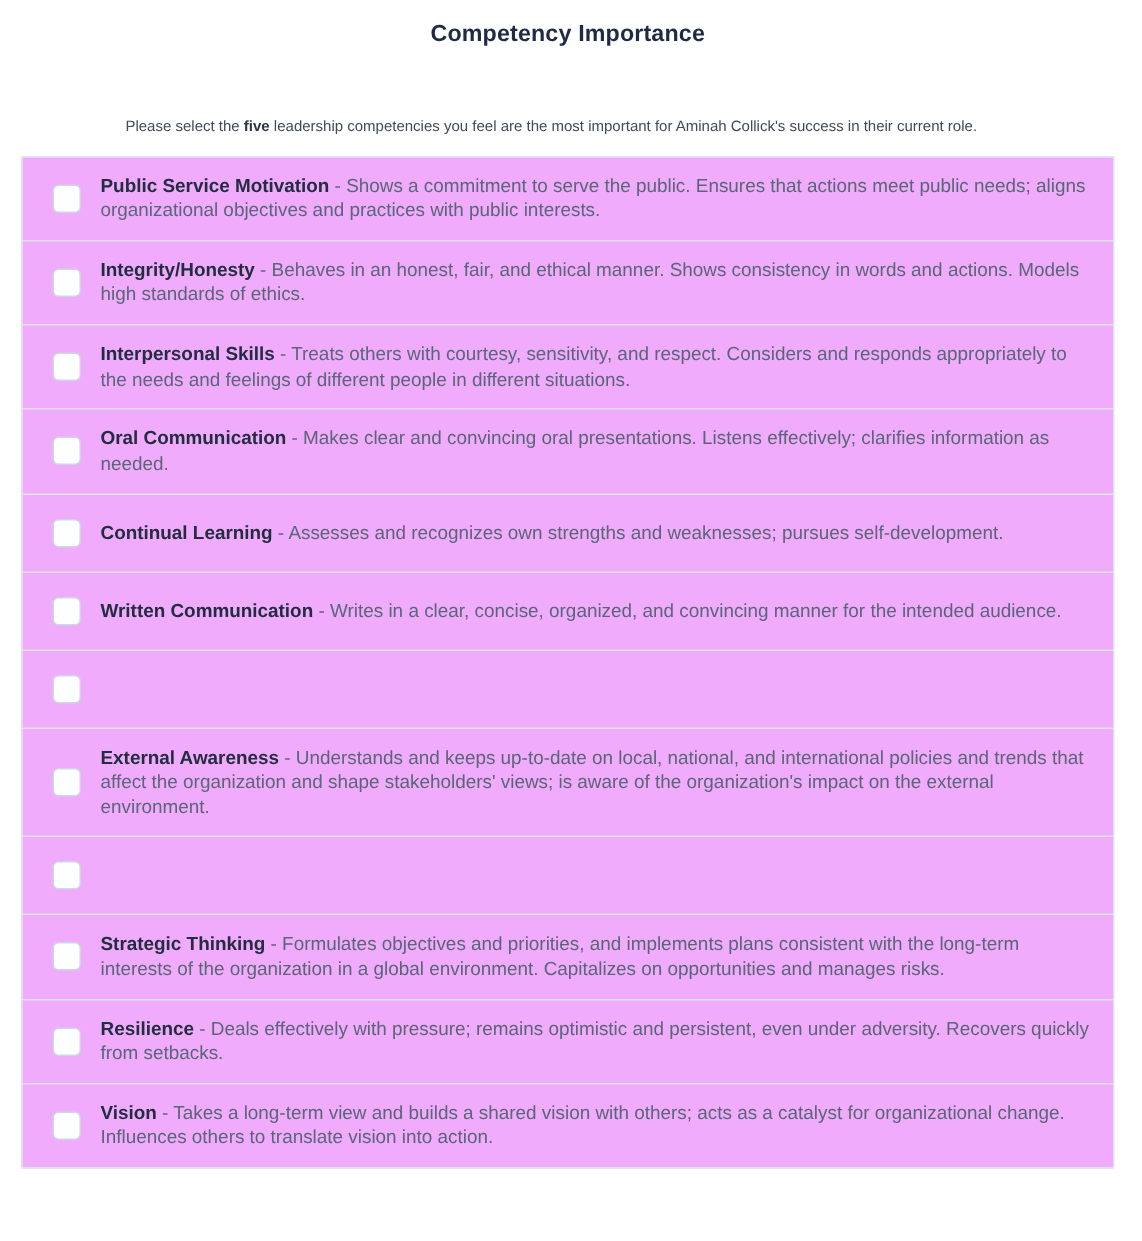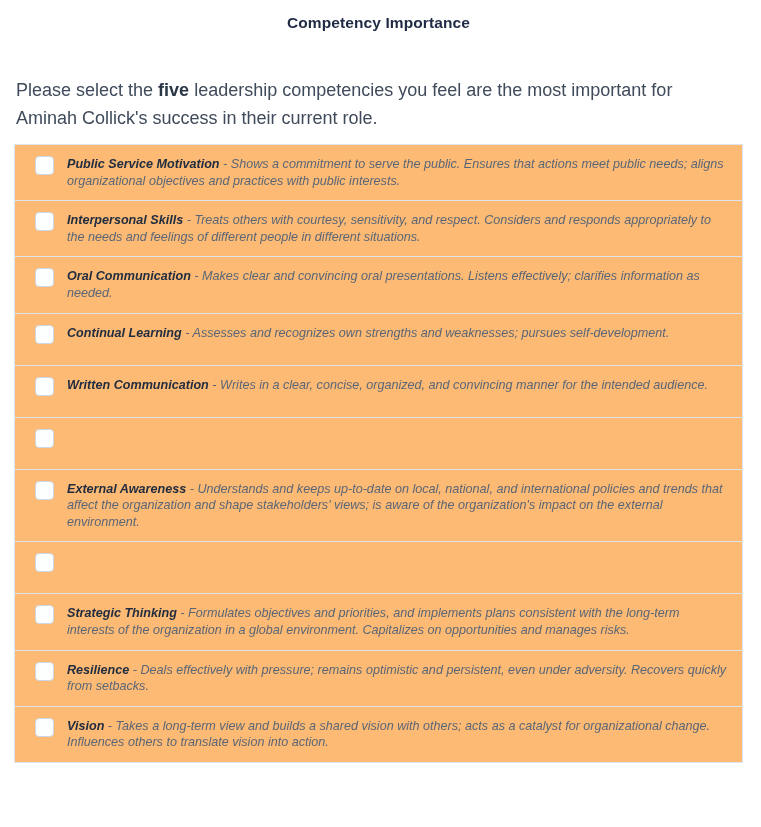--- a/index.html
+++ b/index.html
@@ -29,44 +29,45 @@
     color: #1f2a44;
     letter-spacing: 0.1px;
     margin: 0;
     padding: 13px 0 0 0;
     line-height: 1.3;
   }
 
   .instructions {
     margin: 0;
     padding: 44px 16px 0 16px;
-    font-size: 18px;
+    font-size: 10px;
     line-height: 1.55;
     color: #3f4a5a;
     max-width: 735px;
+    text-align: center;
   }
   .instructions b {
     font-weight: bold;
     color: #2b3647;
   }
 
   .competency-list {
     margin: 11px 14px 0 14px;
     border: 1px solid #dde4ed;
     border-bottom: none;
     background: #ffffff;
   }
 
   .competency-row {
     display: flex;
+    align-items: center;
     border-bottom: 1px solid #dde4ed;
     padding: 11px 14px 11px 20px;
     min-height: 52px;
-    background: #fdba74;
-    font-style: italic;
+    background: #f0abfc;
   }
 
   .checkbox {
     flex: 0 0 auto;
     width: 19px;
     height: 19px;
     border: 1px solid #ccd6e4;
     border-radius: 4px;
     background: #fdfefe;
     margin-right: 13px;
@@ -98,20 +99,24 @@
     <span>Please select the </span><b>five</b><span> leadership competencies you feel are the most important for Aminah Collick's success in their current role.</span>
   </p>
 
   <div class="competency-list">
       <div class="competency-row">
         <div class="checkbox" role="checkbox" aria-checked="false"></div>
         <div class="row-text"><span class="comp-name">Public Service Motivation</span><span class="comp-sep"> - </span><span class="comp-desc">Shows a commitment to serve the public. Ensures that actions meet public needs; aligns organizational objectives and practices with public interests.</span></div>
       </div>
       <div class="competency-row">
         <div class="checkbox" role="checkbox" aria-checked="false"></div>
+        <div class="row-text"><span class="comp-name">Integrity/Honesty</span><span class="comp-sep"> - </span><span class="comp-desc">Behaves in an honest, fair, and ethical manner. Shows consistency in words and actions. Models high standards of ethics.</span></div>
+      </div>
+      <div class="competency-row">
+        <div class="checkbox" role="checkbox" aria-checked="false"></div>
         <div class="row-text"><span class="comp-name">Interpersonal Skills</span><span class="comp-sep"> - </span><span class="comp-desc">Treats others with courtesy, sensitivity, and respect. Considers and responds appropriately to the needs and feelings of different people in different situations.</span></div>
       </div>
       <div class="competency-row">
         <div class="checkbox" role="checkbox" aria-checked="false"></div>
         <div class="row-text"><span class="comp-name">Oral Communication</span><span class="comp-sep"> - </span><span class="comp-desc">Makes clear and convincing oral presentations. Listens effectively; clarifies information as needed.</span></div>
       </div>
       <div class="competency-row">
         <div class="checkbox" role="checkbox" aria-checked="false"></div>
         <div class="row-text"><span class="comp-name">Continual Learning</span><span class="comp-sep"> - </span><span class="comp-desc">Assesses and recognizes own strengths and weaknesses; pursues self-development.</span></div>
       </div>

